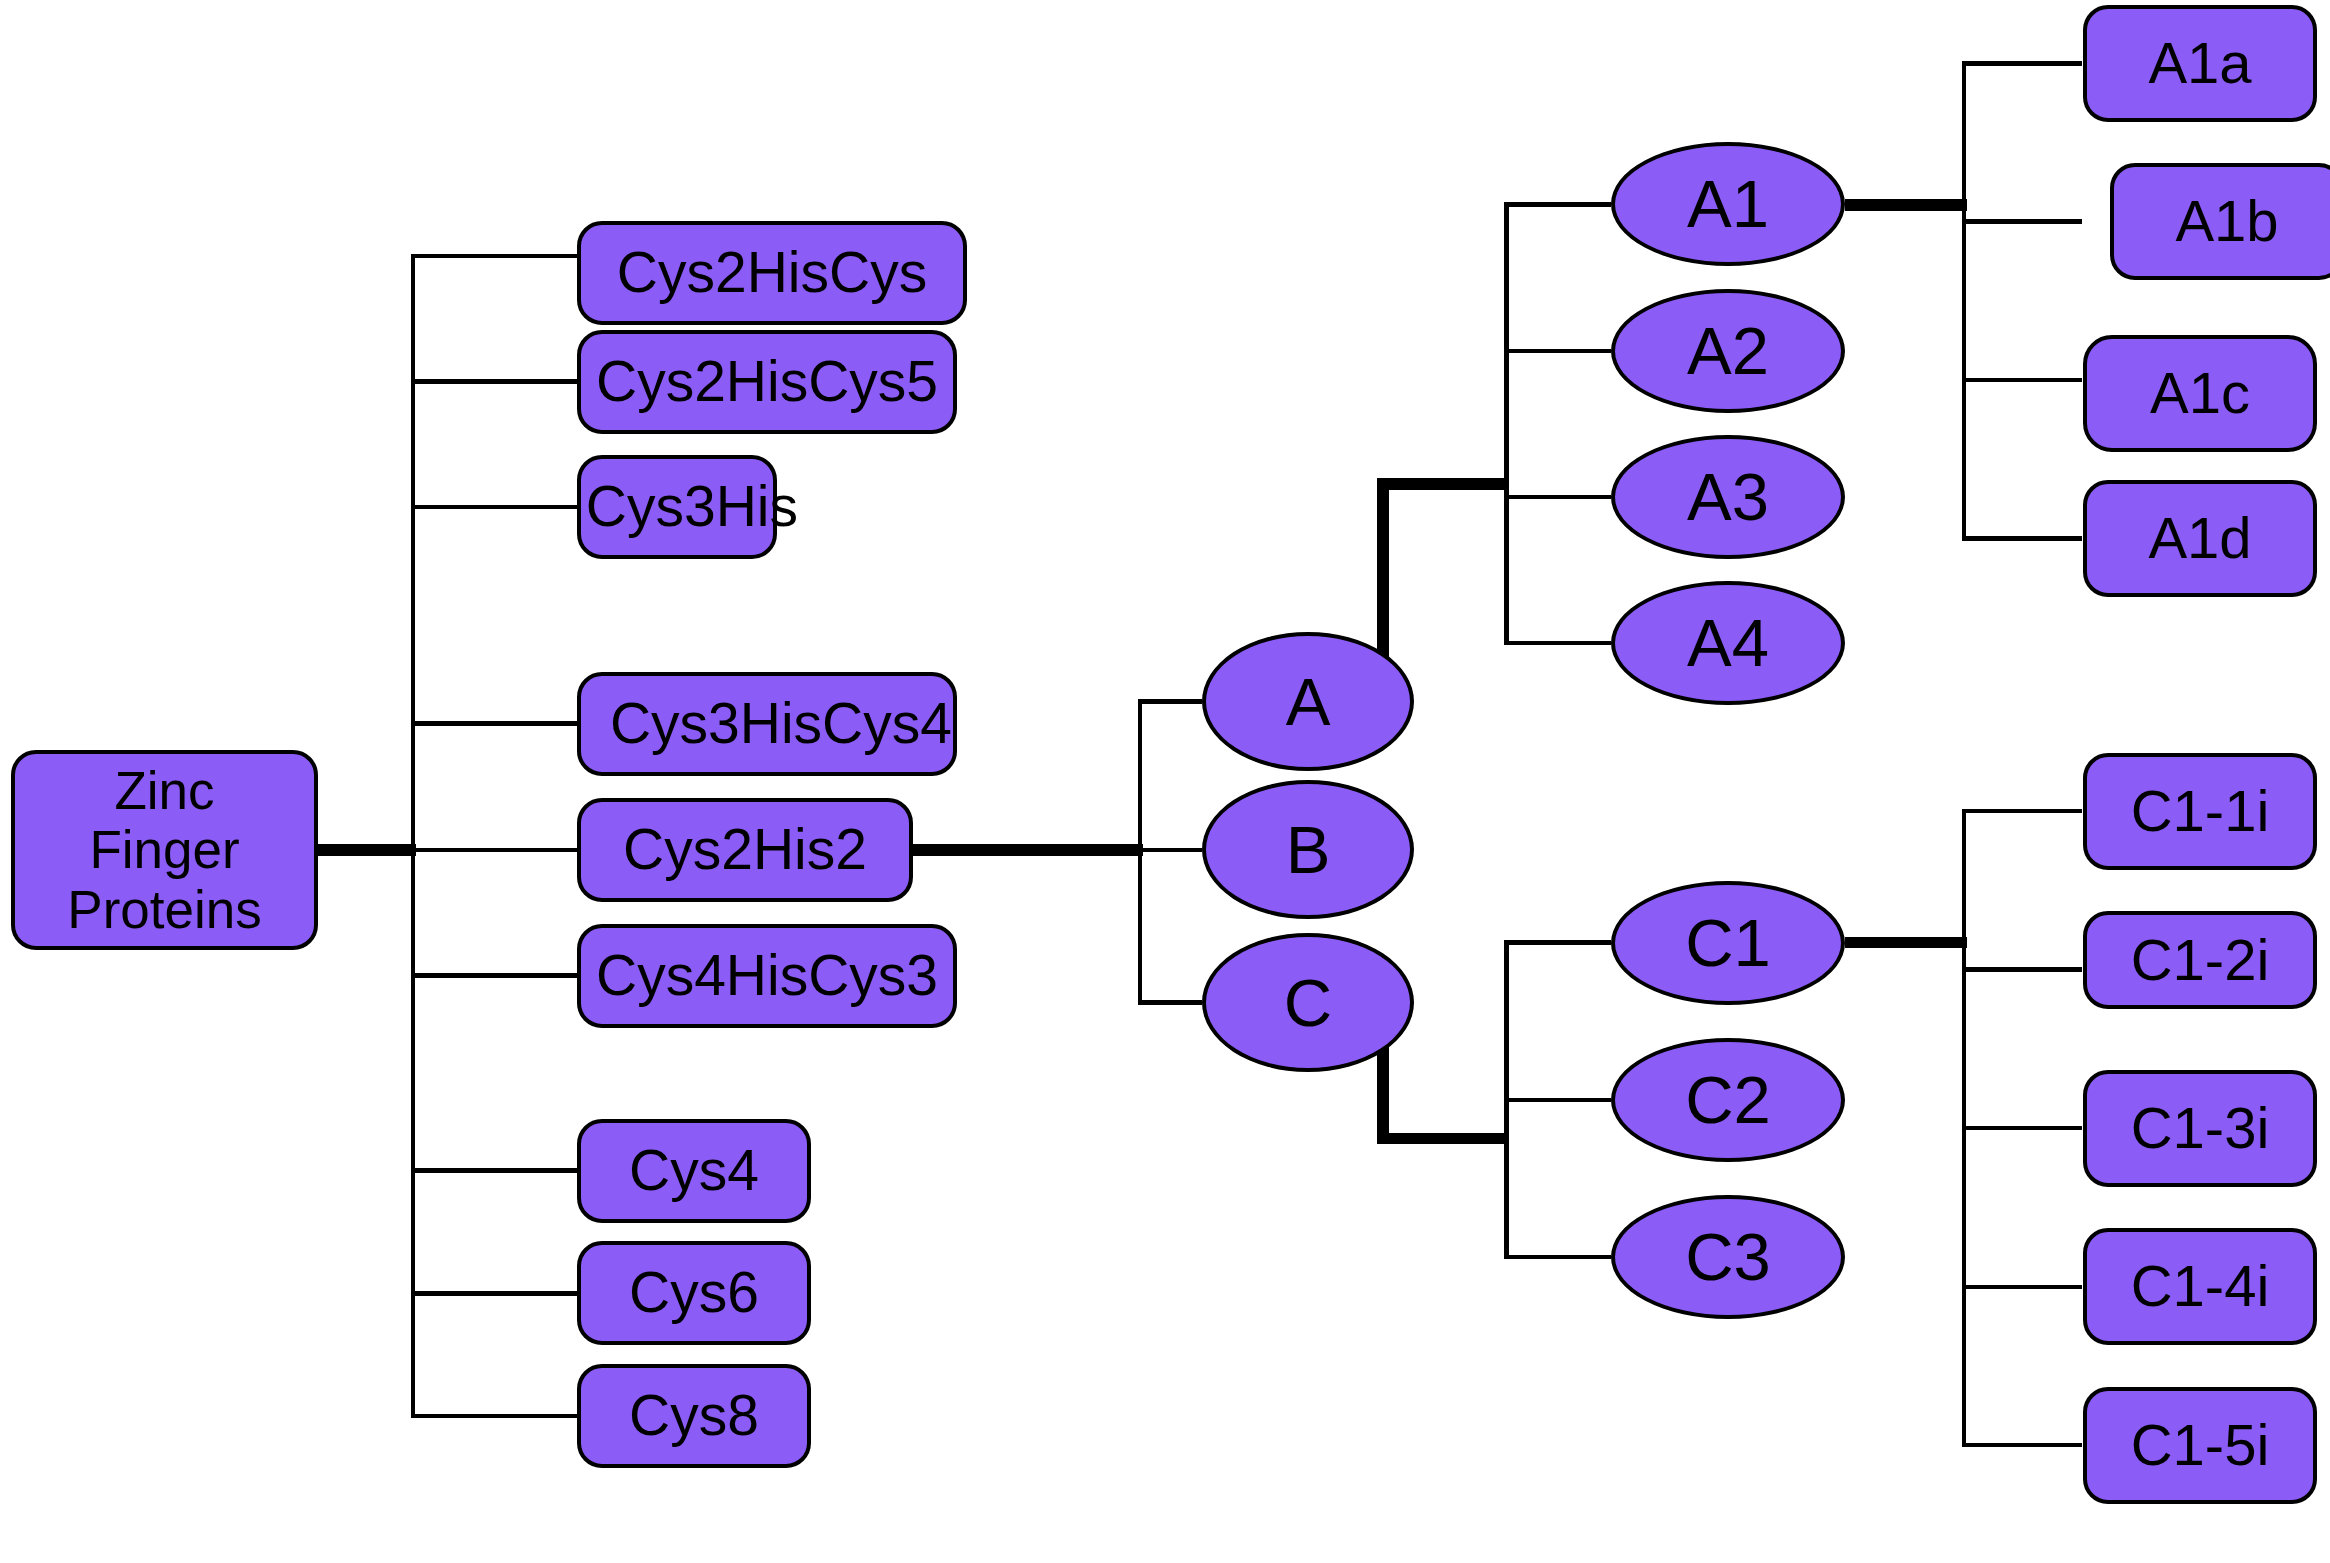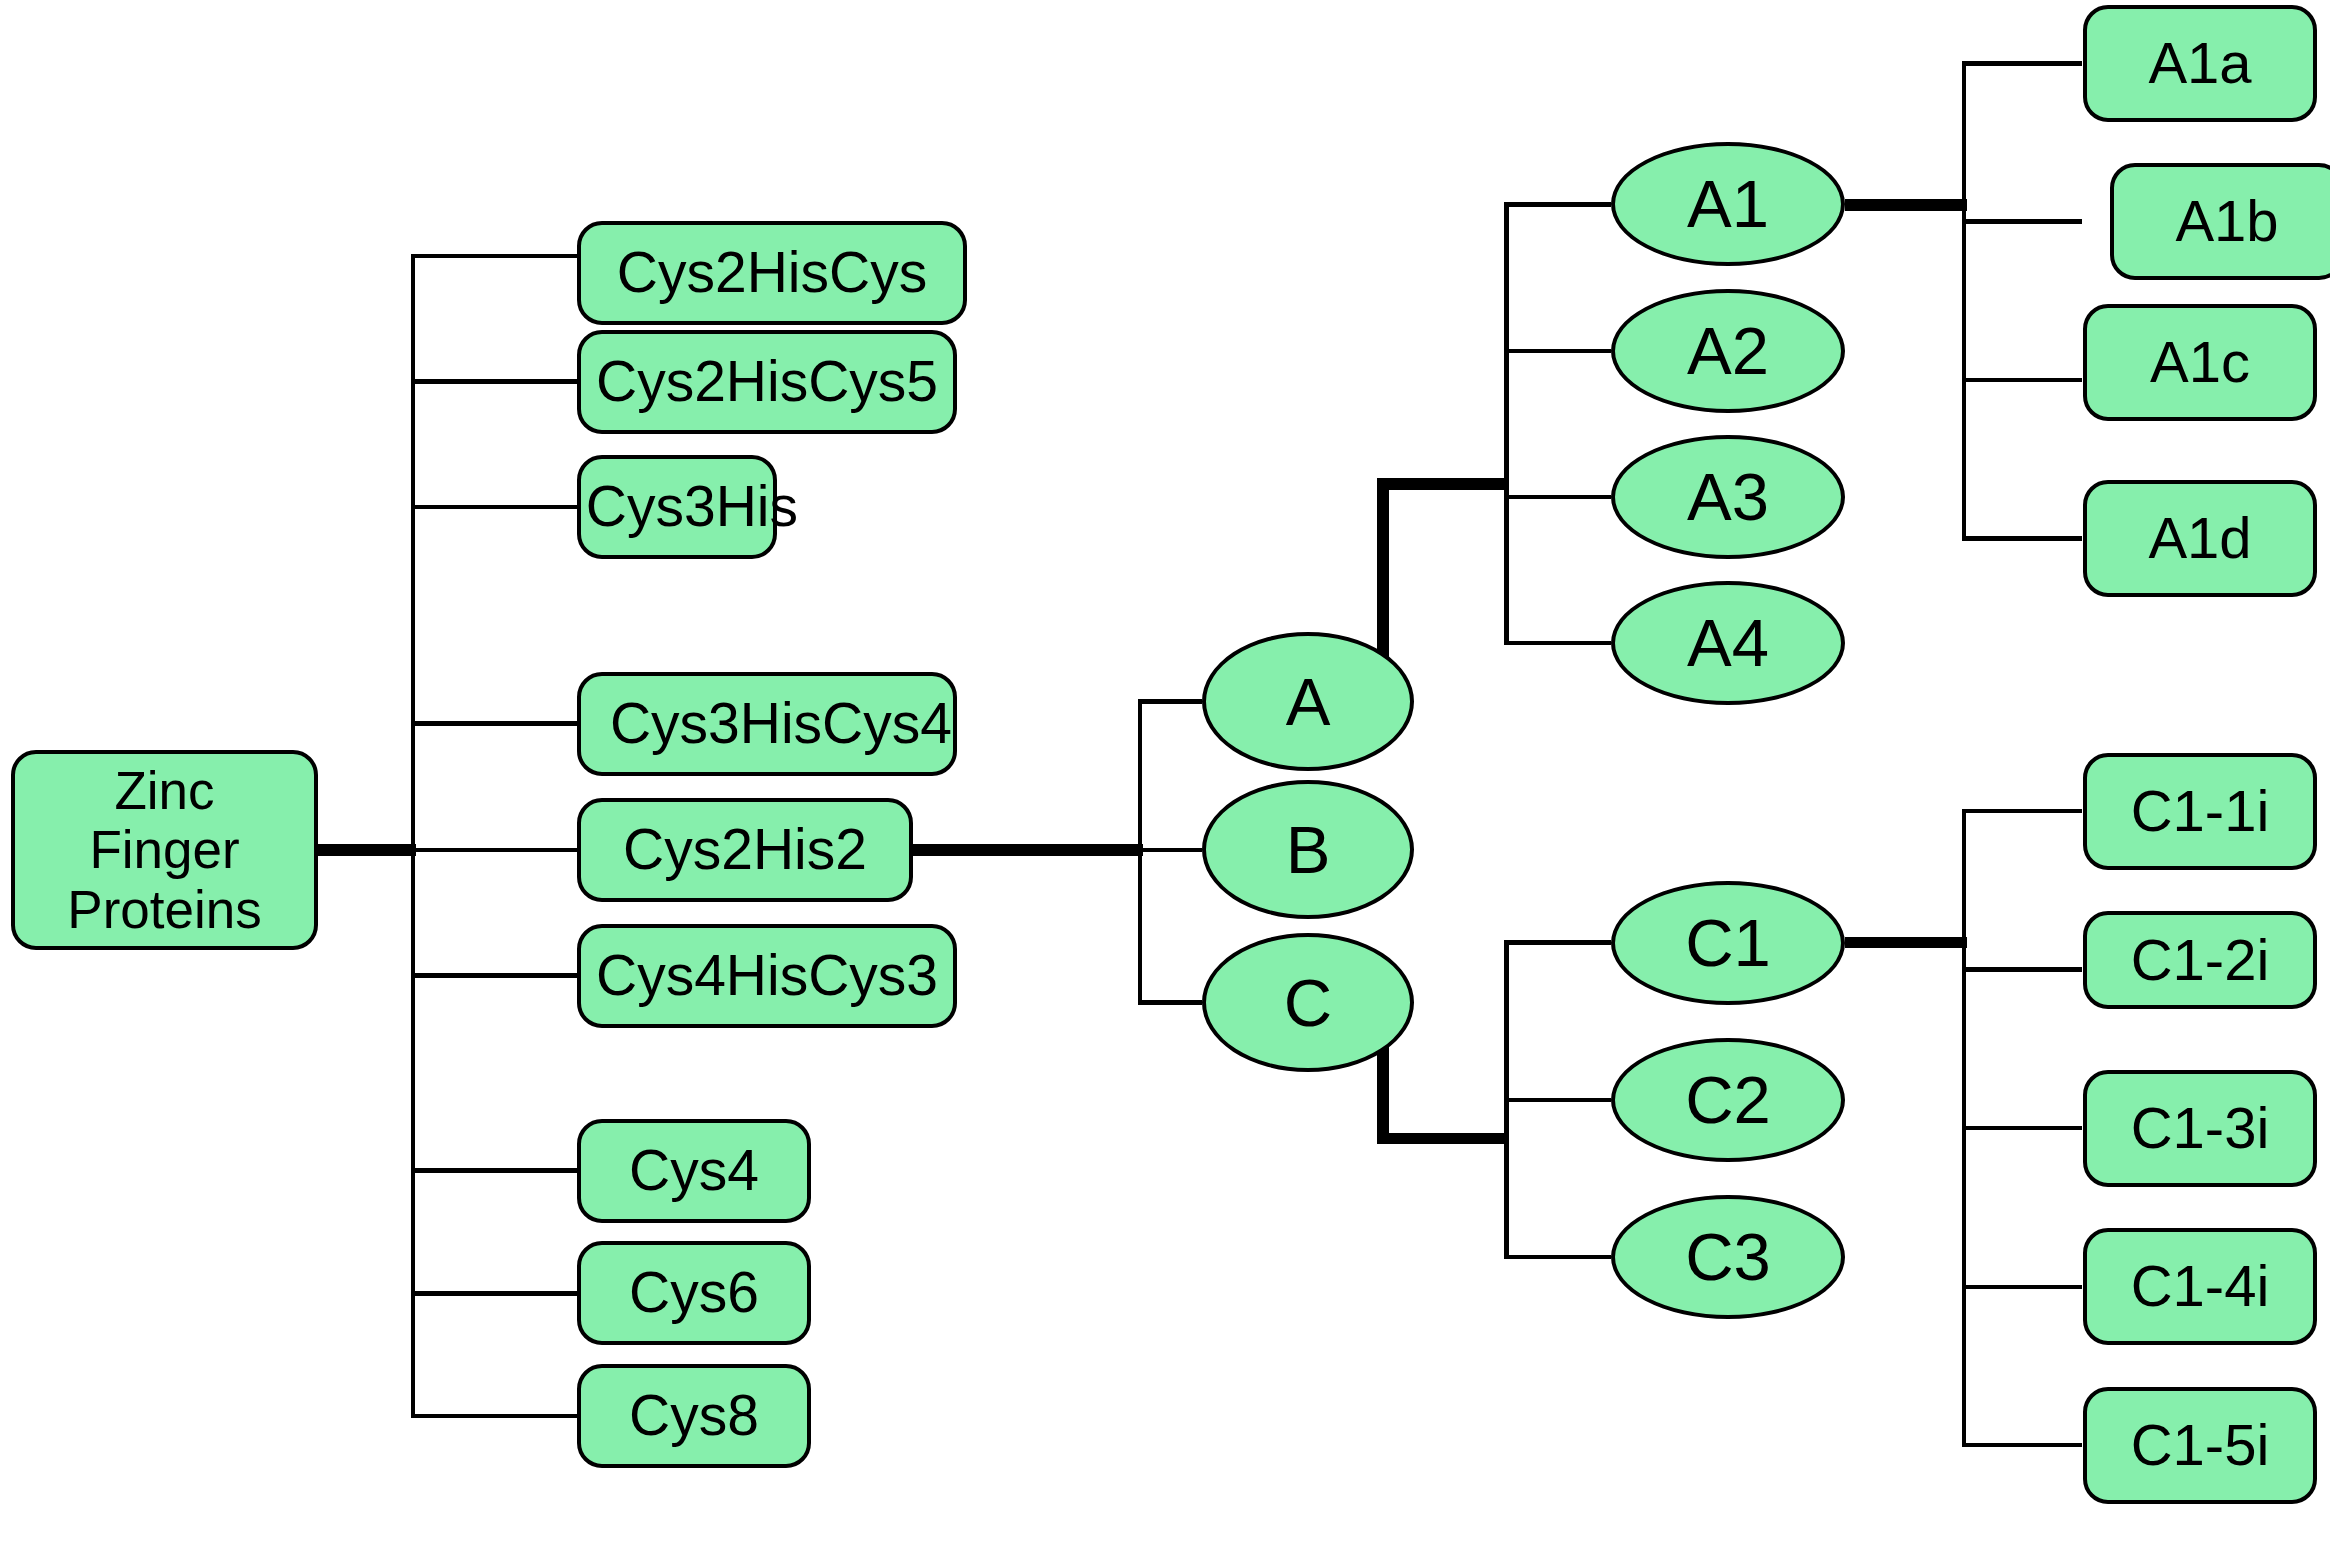--- a/index.html
+++ b/index.html
@@ -12,21 +12,21 @@
     color: #000000;
     overflow: hidden;
   }
   .wires { position: absolute; left: 0; top: 0; }
   .wires line, .wires polyline { stroke: #000000; fill: none; }
   .thin  { stroke-width: 6px; }
   .thick { stroke-width: 16px; }
   .node {
     position: absolute;
     box-sizing: border-box;
-    background: #86efac;
+    background: #8b5cf6;
     border: 4.4px solid #000000;
     display: flex;
     align-items: center;
     justify-content: center;
     text-align: center;
     line-height: 1.12;
     white-space: pre-line;
   }
   .box     { border-radius: 25px; font-size: 57px; padding: 0 10.2px; }
   .ellipse { border-radius: 50%;  font-size: 67px; }
@@ -107,21 +107,21 @@
   <div class="node ellipse" style="left:1611px;top:289px;width:234px;height:124px;">A2</div>
   <div class="node ellipse" style="left:1611px;top:435px;width:234px;height:124px;">A3</div>
   <div class="node ellipse" style="left:1611px;top:581px;width:234px;height:124px;">A4</div>
 
   <div class="node ellipse" style="left:1611px;top:881px;width:234px;height:124px;">C1</div>
   <div class="node ellipse" style="left:1611px;top:1038px;width:234px;height:124px;">C2</div>
   <div class="node ellipse" style="left:1611px;top:1195px;width:234px;height:124px;">C3</div>
 
   <div class="node box leaf" style="left:2083px;top:5.1px;width:234px;height:117px;">A1a</div>
   <div class="node box leaf" style="left:2083px;top:163px;width:234px;height:117px;margin-left:27px;">A1b</div>
-  <div class="node box leaf" style="left:2083px;top:304px;width:234px;height:117px;">A1c</div>
+  <div class="node box leaf" style="left:2083px;top:335px;width:234px;height:117px;border-radius:29px;">A1c</div>
   <div class="node box leaf" style="left:2083px;top:480px;width:234px;height:117px;">A1d</div>
 
   <div class="node box leaf" style="left:2083px;top:753px;width:234px;height:117px;">C1-1i</div>
   <div class="node box leaf" style="left:2083px;top:911px;width:234px;height:98px;">C1-2i</div>
   <div class="node box leaf" style="left:2083px;top:1070px;width:234px;height:117px;">C1-3i</div>
   <div class="node box leaf" style="left:2083px;top:1228px;width:234px;height:117px;">C1-4i</div>
   <div class="node box leaf" style="left:2083px;top:1387px;width:234px;height:117px;">C1-5i</div>
 
 </div>
 

